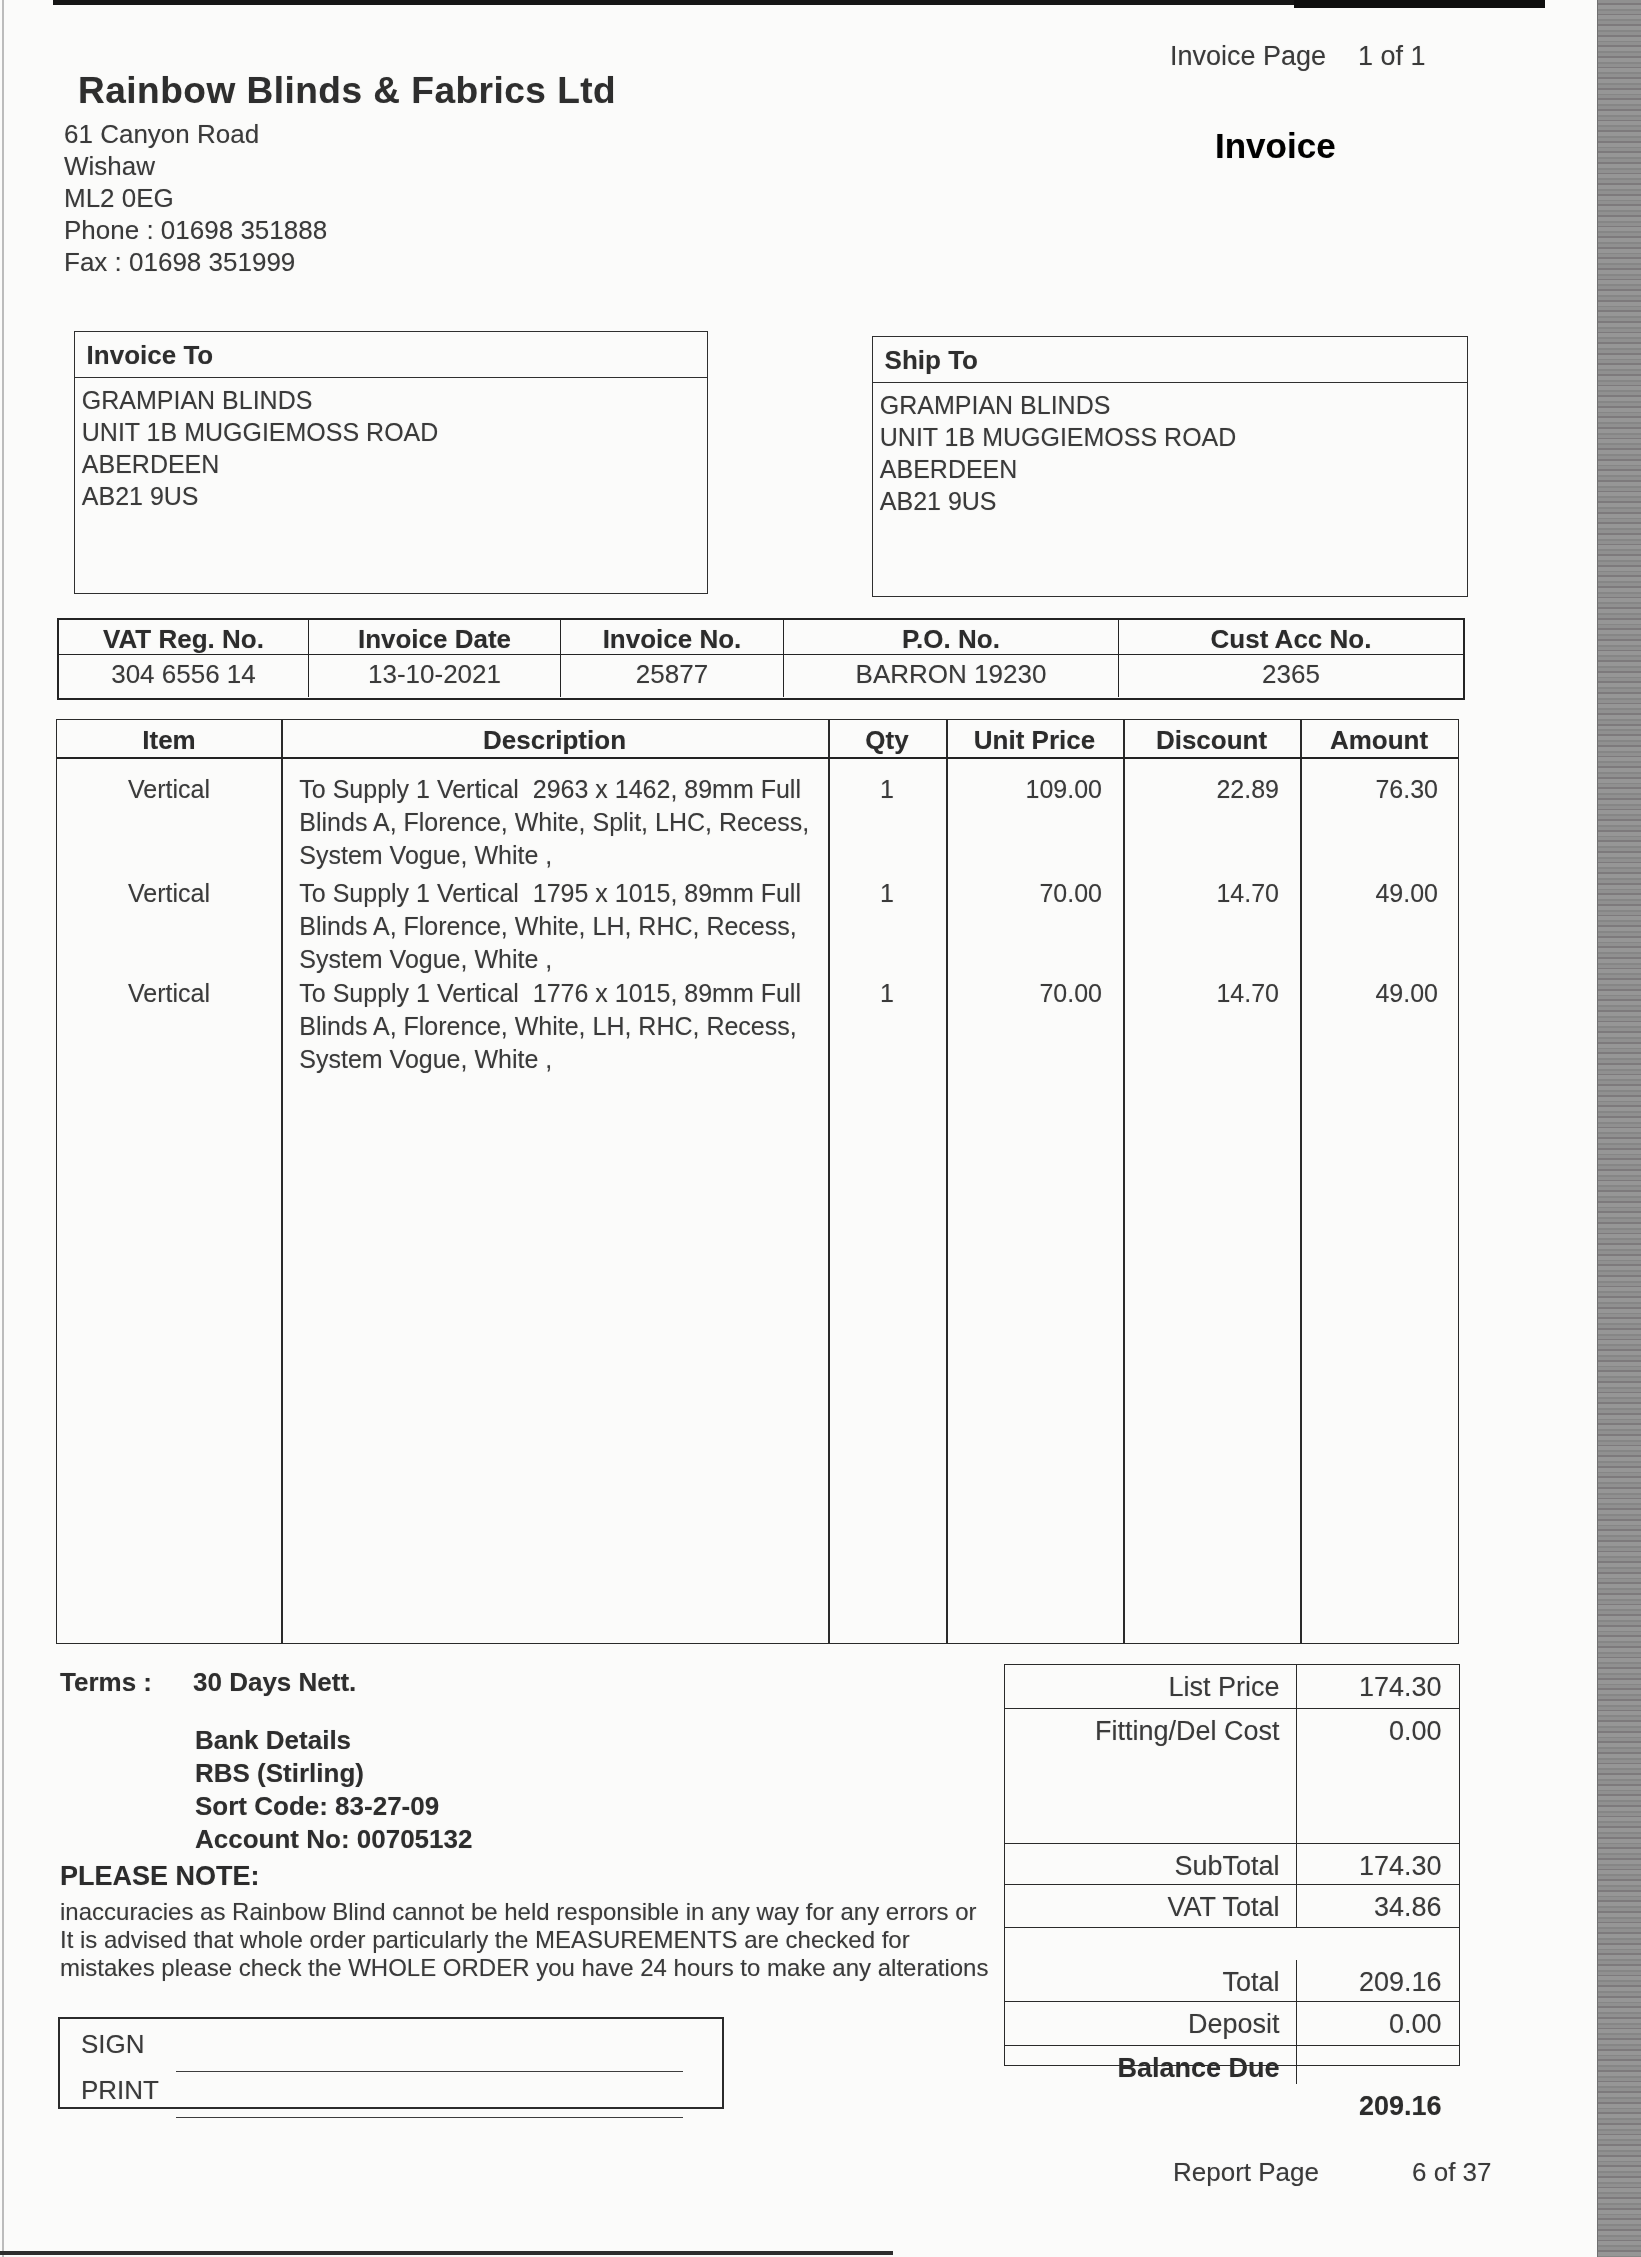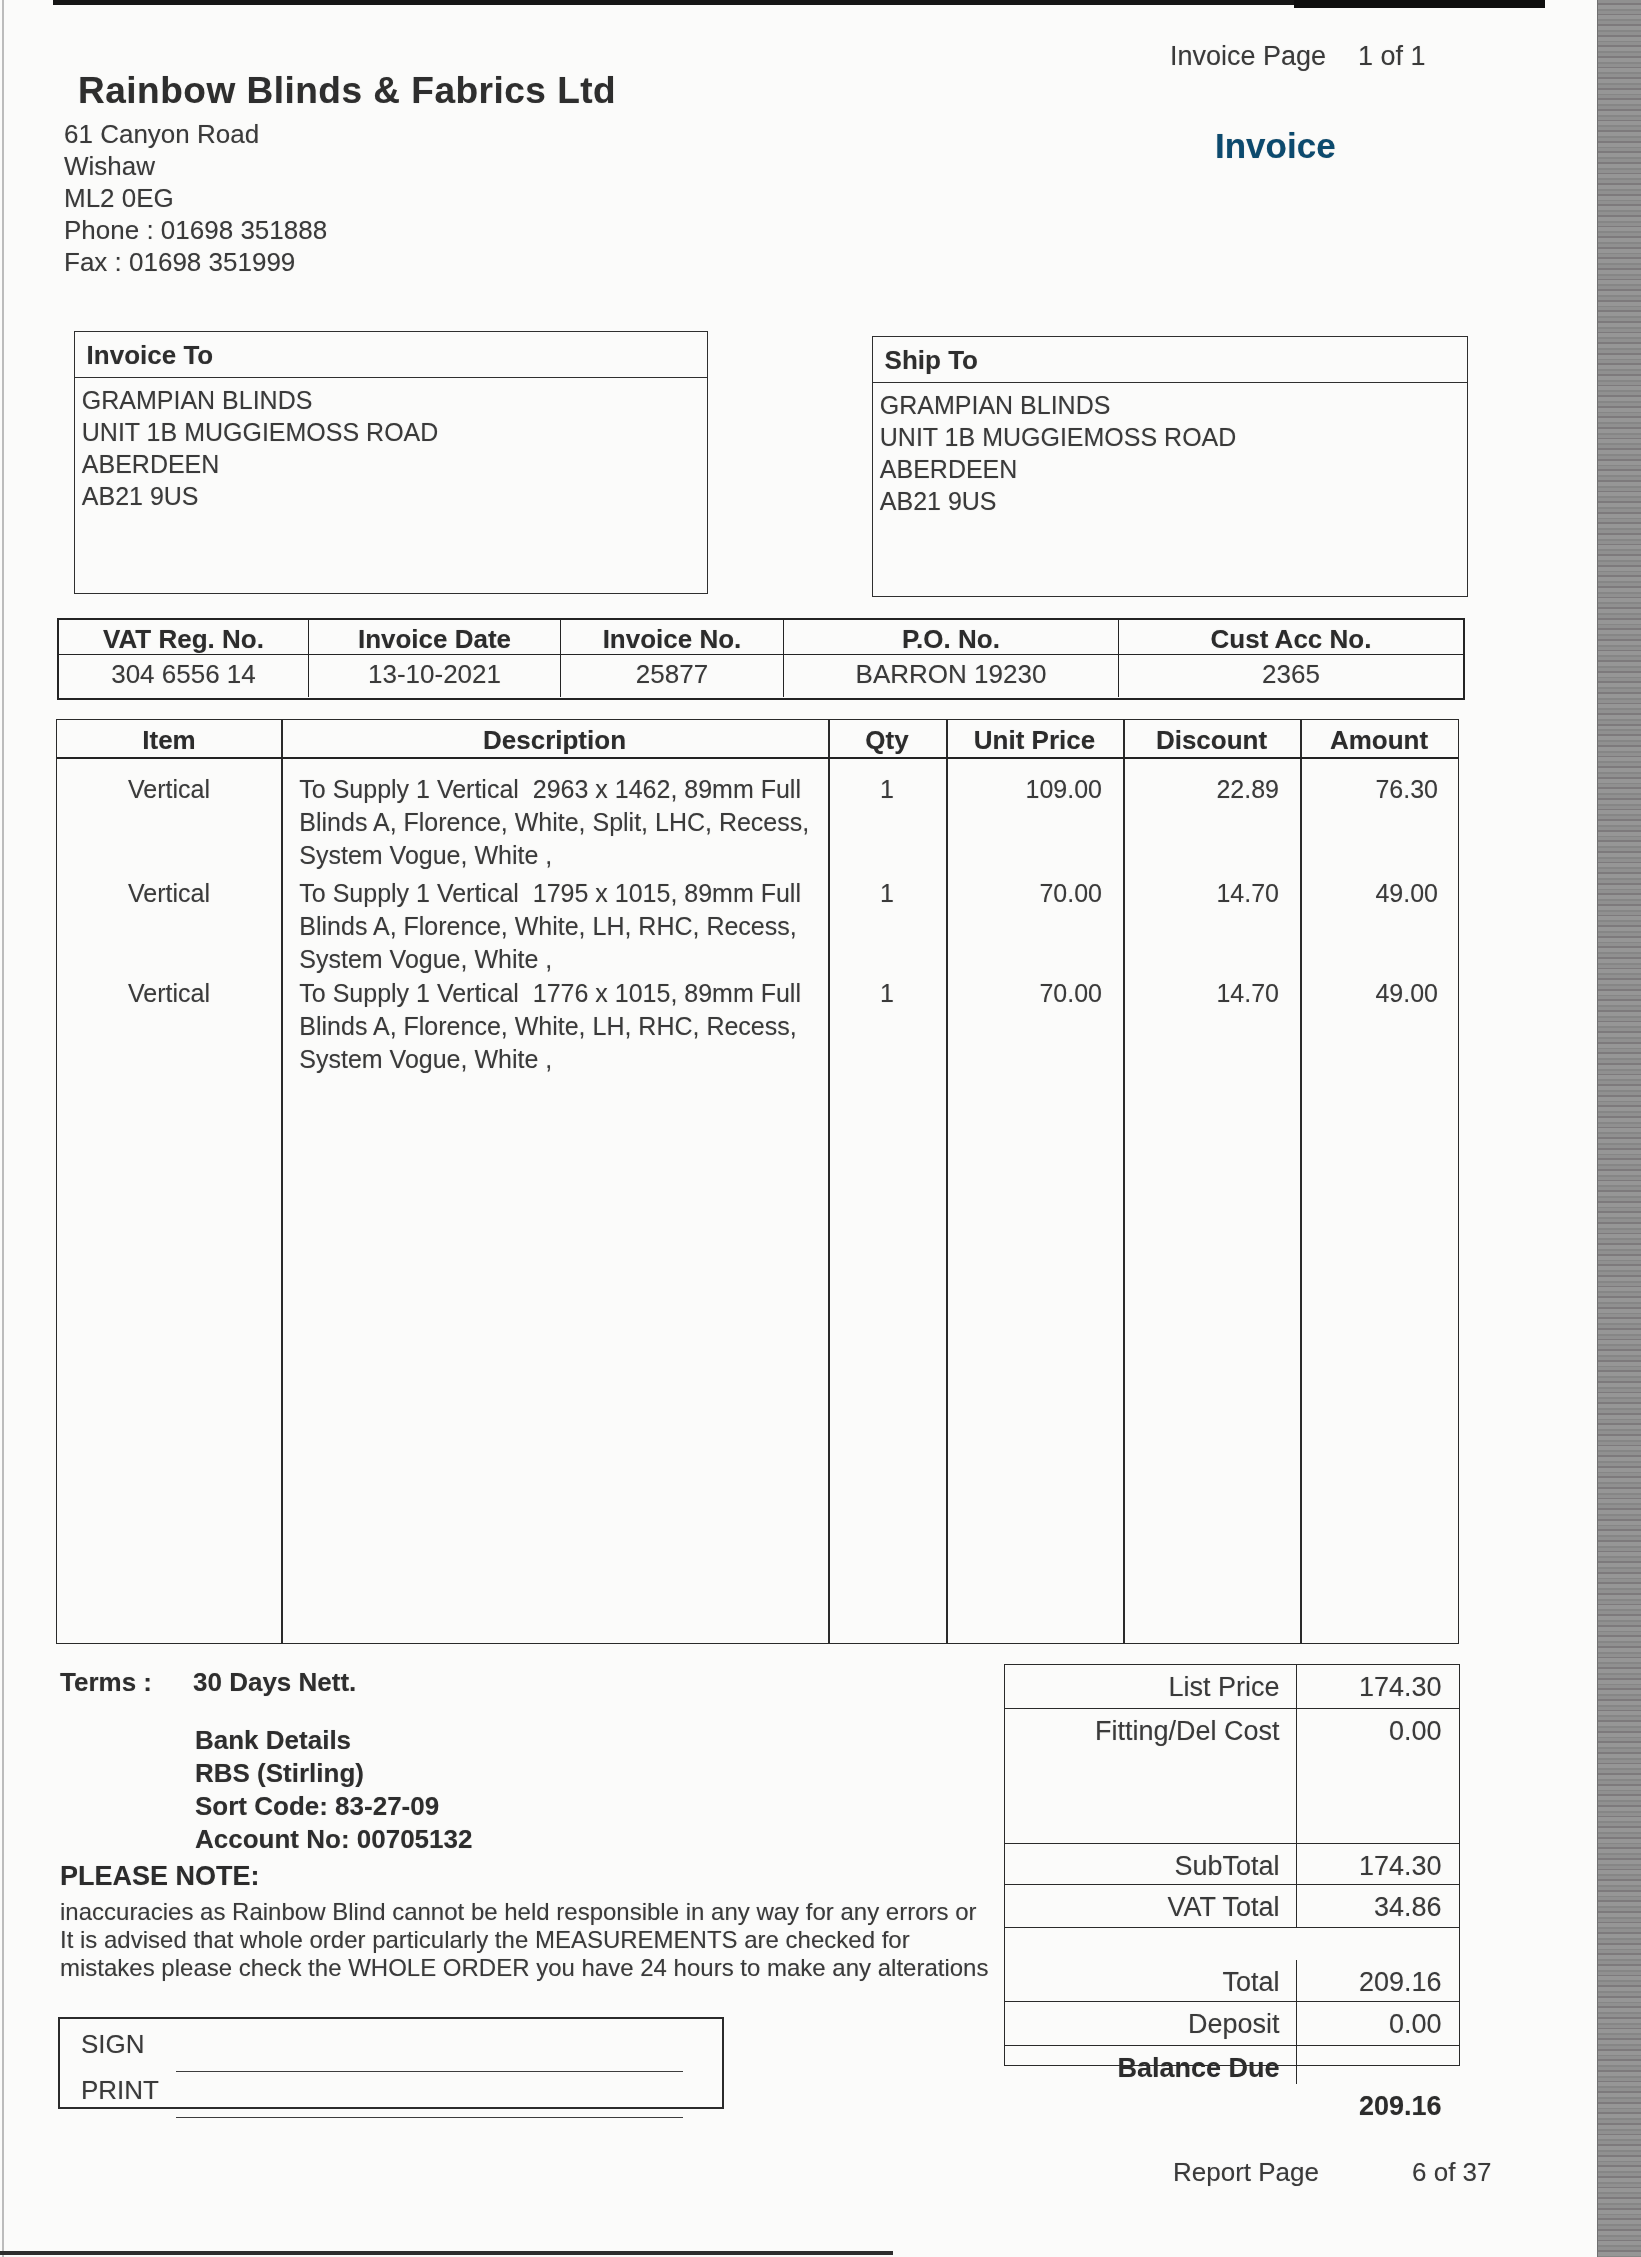--- a/index.html
+++ b/index.html
@@ -27,21 +27,21 @@
   .art-top-strip{left:53px;top:0;width:1492px;height:4.8px;background:#161616;}
   .art-top-strip2{left:1294px;top:0;width:251px;height:7.7px;background:#0f0f0f;}
   .art-left-line{left:1.9px;top:0;width:1.9px;height:2257px;background:rgba(125,125,125,.5);}
   .art-bottom-line{left:0;top:2251px;width:893px;height:3.9px;background:#2e2e2e;}
 
   
   .company-name{left:78px;top:70px;font-size:37px;font-weight:bold;color:#2e2e2e;letter-spacing:0.5px;}
   .company-address{left:64px;top:118px;font-size:26px;line-height:32px;}
   .invoice-page-label{left:1170px;top:41px;font-size:27px;}
   .invoice-page-value{left:1358px;top:41px;font-size:27px;}
-  .invoice-title{left:1215px;top:126px;font-size:35px;font-weight:bold;color:#0c4a6e;}
+  .invoice-title{left:1215px;top:126px;font-size:35px;font-weight:bold;color:#000000;}
 
   
   .addr-box{border:1.9px solid #2f2f2f;background:transparent;box-sizing:border-box;}
   .invoice-to-box{left:74px;top:331px;width:634px;height:263px;}
   .ship-to-box{left:872px;top:336px;width:596px;height:261px;}
   .box-header{height:46px;border-bottom:1.9px solid #2f2f2f;padding:7.7px 0 0 11.6px;
     font-size:26px;font-weight:bold;color:#2e2e2e;box-sizing:border-box;}
   .box-lines{padding:5.8px 0 0 6.8px;font-size:25px;line-height:32px;}
 
   

